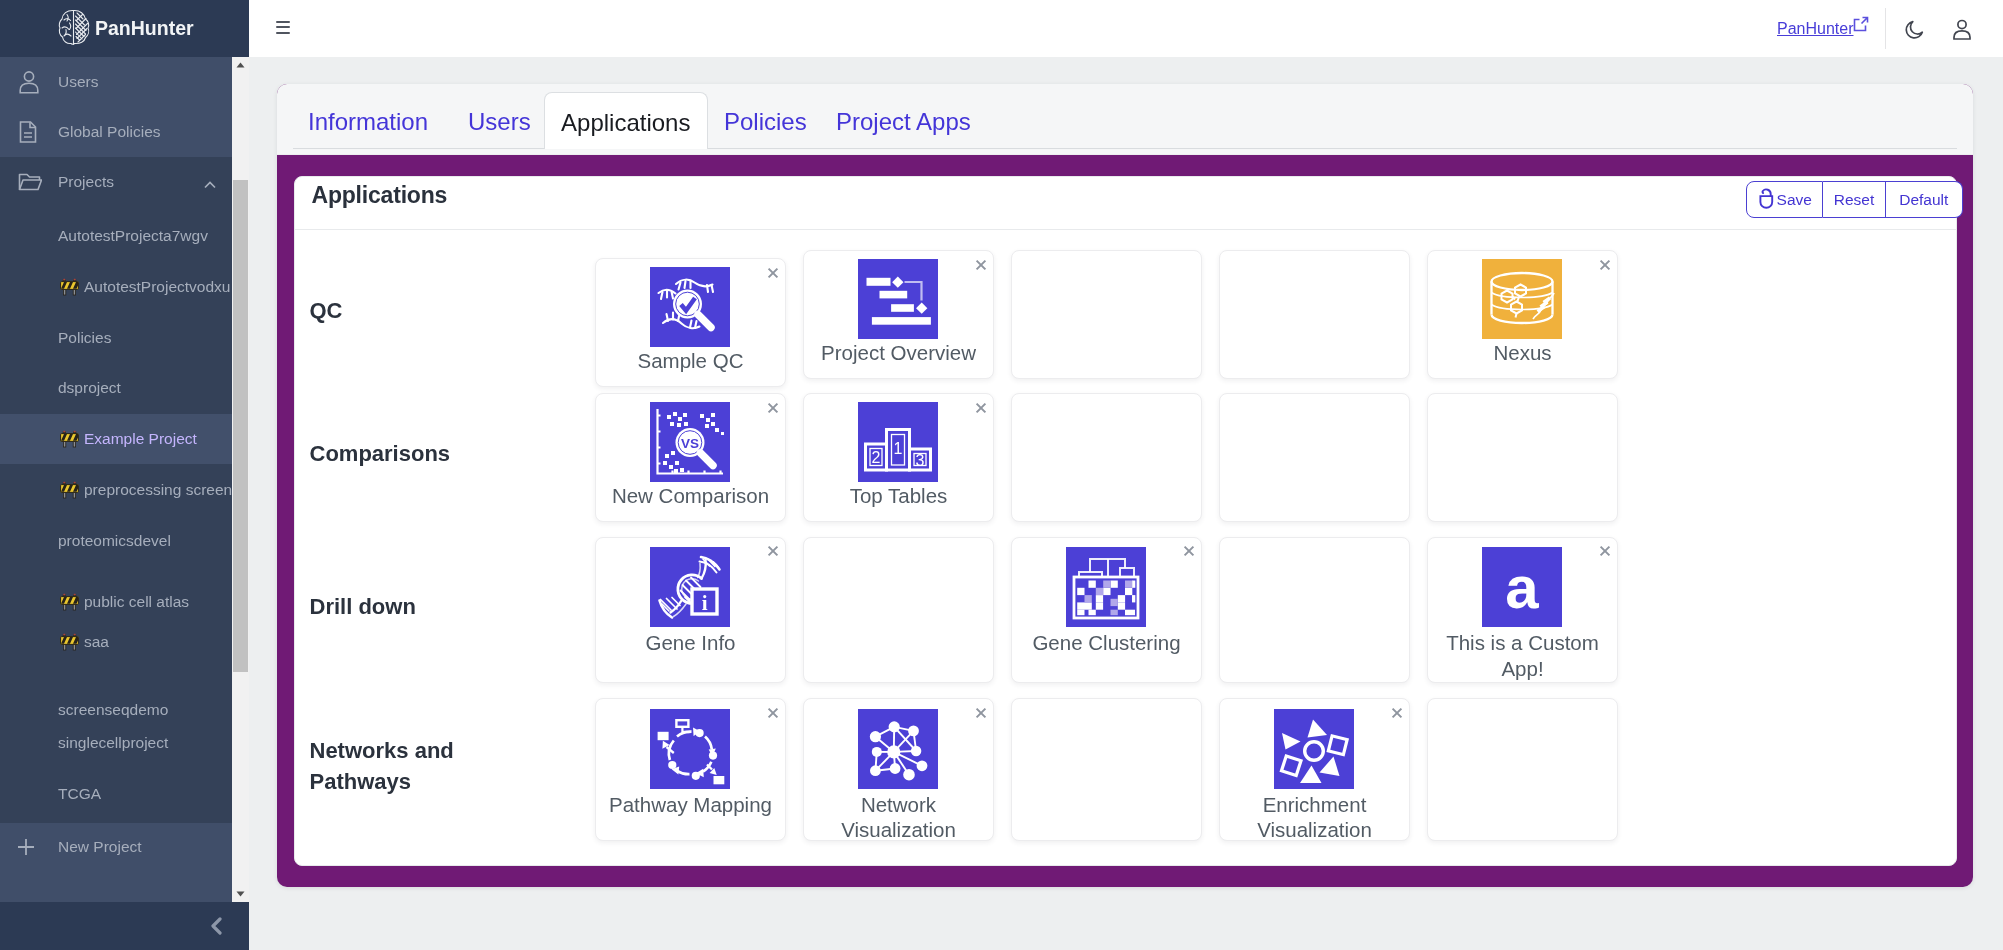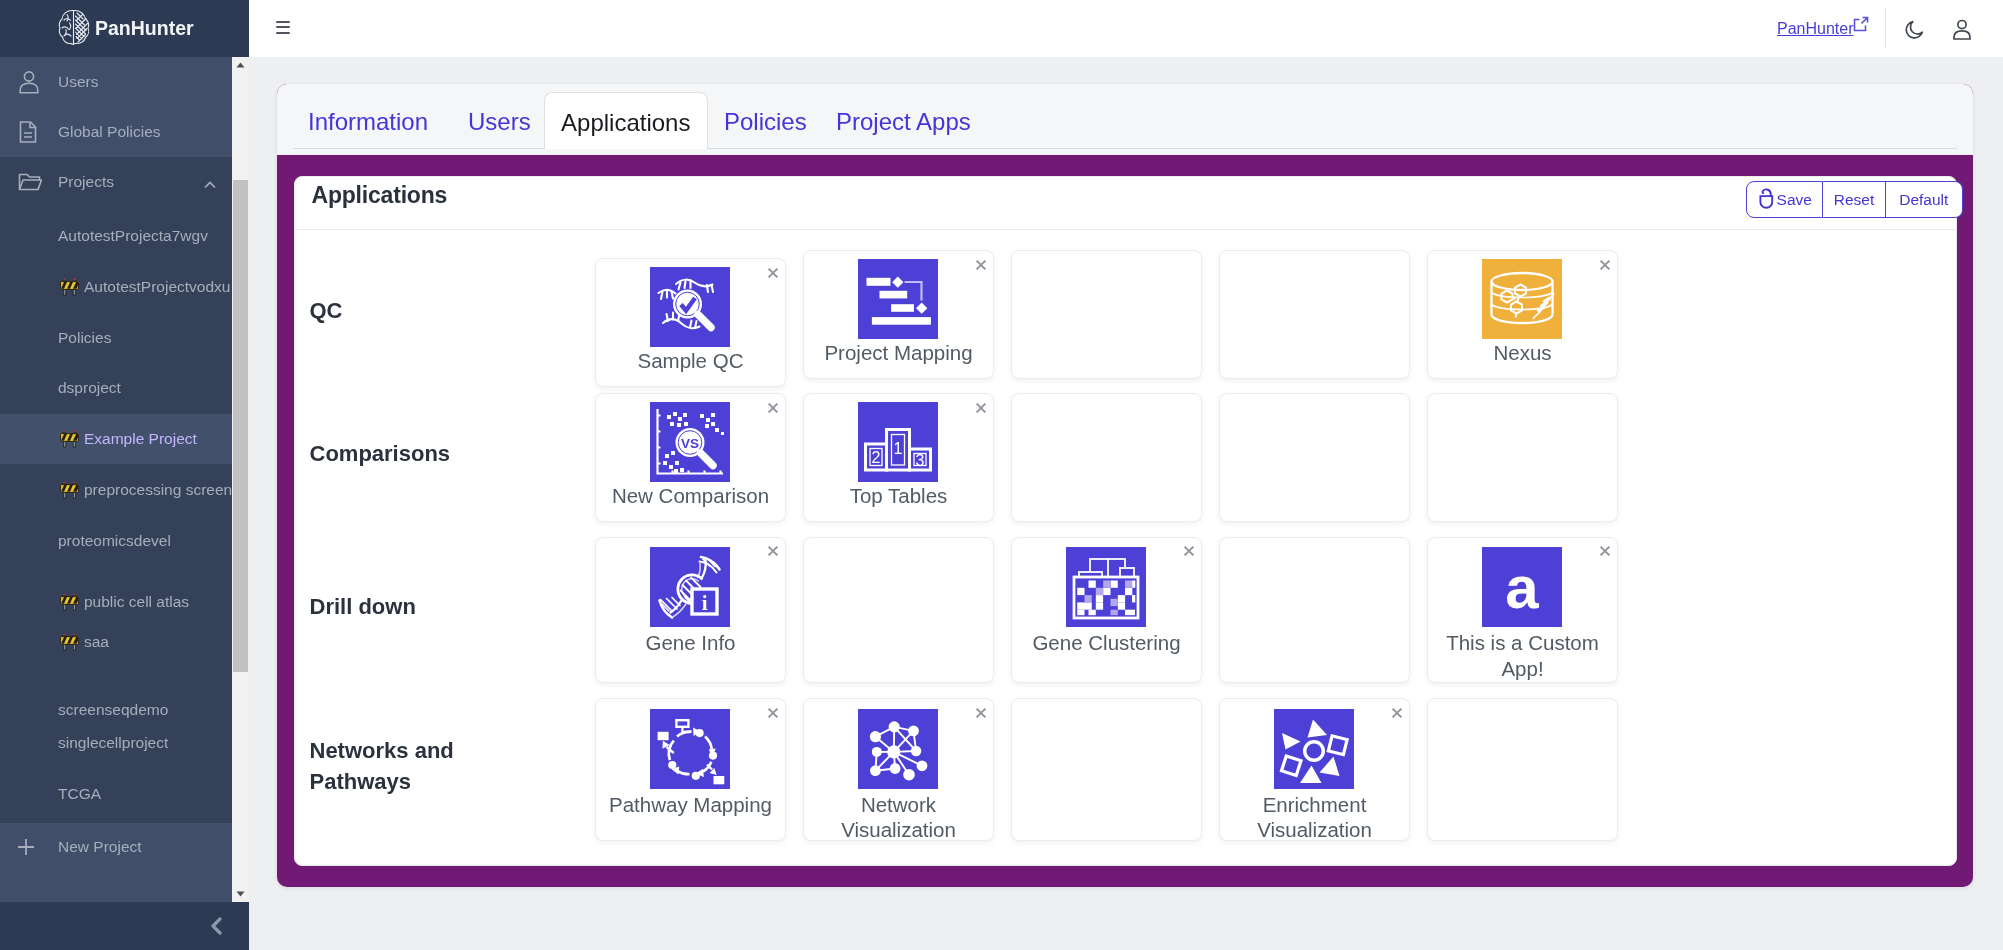--- a/index.html
+++ b/index.html
@@ -303,21 +303,21 @@
         <polyline points="46.5,23 63.5,23 63.5,41.5" fill="none" stroke="#ffffff" stroke-opacity="0.65" stroke-width="2.2"></polyline>
         <g fill="#fff">
           <rect x="8.5" y="18.8" width="24" height="8"></rect>
           <rect x="35.8" y="19.2" width="8" height="8" transform="rotate(45 39.8 23.2)"></rect>
           <rect x="21.5" y="31.8" width="27.7" height="7.6"></rect>
           <rect x="33.1" y="45.2" width="22.8" height="7.6"></rect>
           <rect x="59.7" y="45.2" width="8" height="8" transform="rotate(45 63.7 49.2)"></rect>
           <rect x="13.9" y="58.1" width="59" height="7.6"></rect>
         </g>
       </svg>
-      <div class="name">Project Mapping</div>
+      <div class="name">Project Overview</div>
       <svg class="x" viewBox="0 0 12 12">
           <path d="M1.6 1.6 L10.4 10.4 M10.4 1.6 L1.6 10.4" stroke="#8f959f" stroke-width="2"></path>
         </svg>
     </div>
     <div class="appcard" style="left:716px;top:73.5px;height:128.5px;"></div>
     <div class="appcard" style="left:924px;top:73.5px;height:128.5px;"></div>
     <div class="appcard" style="left:1132px;top:73.5px;height:128.5px;">
       <svg class="tile" viewBox="0 0 80 80">
         <rect width="80" height="80" fill="#f0b13c"></rect>
         <g stroke="#fff" stroke-width="2.3" fill="none">

